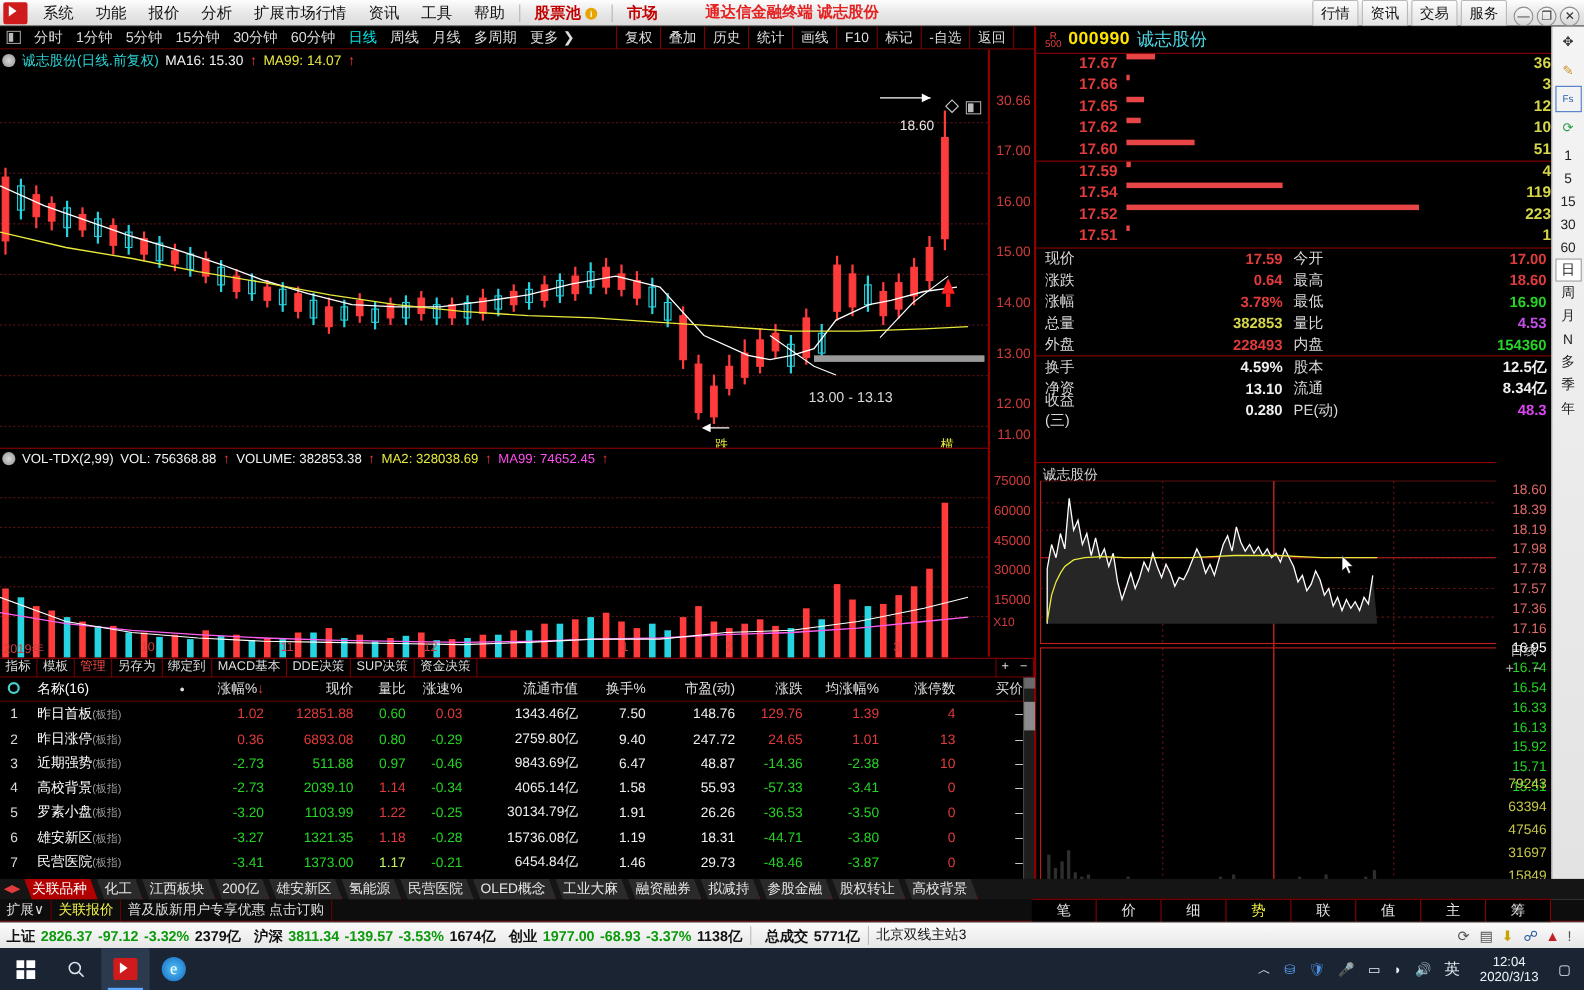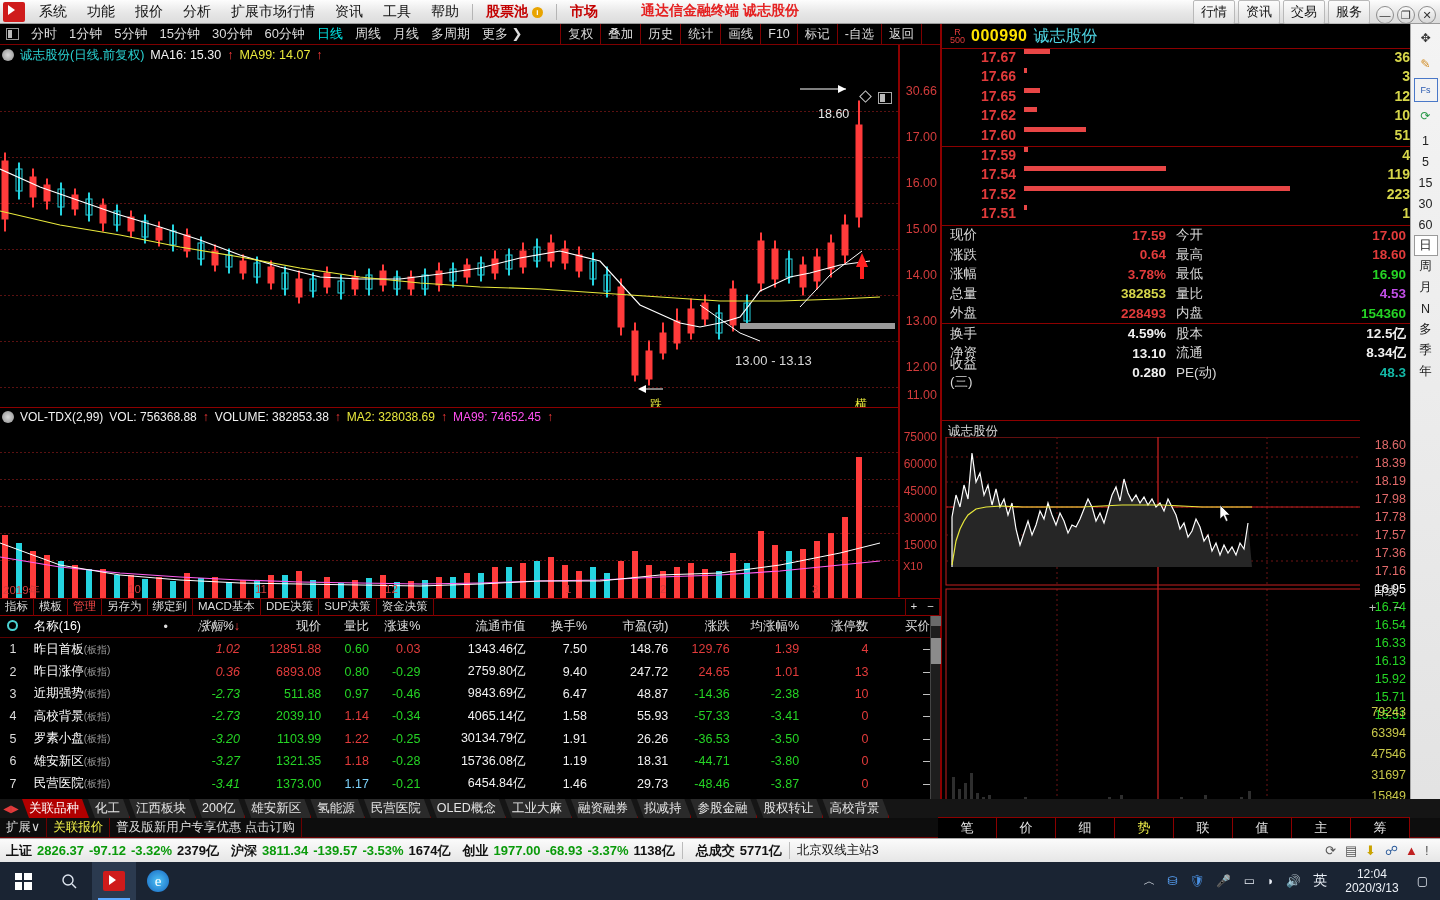--- a/index.html
+++ b/index.html
@@ -115,21 +115,21 @@
 
   
   .tbl{position:absolute;left:0;top:616px;width:930px;height:183px;background:#000;}
   .thead{height:22px;display:flex;align-items:center;font-size:12.5px;color:#e0e0e0;
     border-bottom:1px solid #5a0000;}
   .trow{height:22.4px;display:flex;align-items:center;font-size:12.5px;}
   .c-no{width:26px;text-align:center;color:#ddd;}
   .c-nm{width:128px;color:#fff;padding-left:8px;}
   .c-nm small{color:#9a9a9a;font-size:10px;}
   .c-dot{width:26px;text-align:center;color:#ddd;}
-  .c-pct{width:62px;text-align:right;font-style:italic;}
+  .c-pct{width:62px;text-align:right;}
   .c-price{width:82px;text-align:right;}
   .c-lb{width:48px;text-align:right;}
   .c-zs{width:52px;text-align:right;}
   .c-mv{width:106px;text-align:right;}
   .c-hs{width:62px;text-align:right;}
   .c-pe{width:82px;text-align:right;}
   .c-zd{width:62px;text-align:right;}
   .c-avg{width:70px;text-align:right;}
   .c-zt{width:70px;text-align:right;}
   .c-bp{width:62px;text-align:right;color:#ddd;}
@@ -658,21 +658,21 @@
       <div class="srow">
         <span class="sl">净资</span>
         <span class="sv" style="color:#f0f0f0">13.10</span>
         <span class="sl2">流通</span>
         <span class="sv2" style="color:#f0f0f0">8.34亿</span>
       </div>
       <div class="srow">
         <span class="sl">收益(三)</span>
         <span class="sv" style="color:#f0f0f0">0.280</span>
         <span class="sl2">PE(动)</span>
-        <span class="sv2" style="color:#14b8a6">48.3</span>
+        <span class="sv2" style="color:#d946ef">48.3</span>
       </div>
     </div>
   </div>
 
   <div class="intra">
     <div class="intra-name">诚志股份</div>
     <svg style="position:absolute;left:0;top:16px;width:420px;height:376px;" viewBox="0 0 420 376" preserveAspectRatio="none">
       <rect x="4" y="0" width="416" height="148" fill="none" stroke="#c41f1f" stroke-width="1"></rect>
       <g stroke="#6e1515" stroke-dasharray="2,3">
         <line x1="4" y1="20" x2="420" y2="20"></line>
@@ -917,21 +917,21 @@
       <span class="c-zt" style="color:#e23b3b">0</span>
       <span class="c-bp">–</span>
     </div>
 
     <div class="trow">
       <span class="c-no">7</span>
       <span class="c-nm"><span>民营医院</span><small>(板指)</small></span>
       <span class="c-dot"></span>
       <span class="c-pct" style="color:#25d425">-3.41</span>
       <span class="c-price" style="color:#25d425">1373.00</span>
-      <span class="c-lb" style="color:#7dd3fc">1.17</span>
+      <span class="c-lb" style="color:#bef264">1.17</span>
       <span class="c-zs" style="color:#25d425">-0.21</span>
       <span class="c-mv" style="color:#f0f0f0">6454.84亿</span>
       <span class="c-hs" style="color:#f0f0f0">1.46</span>
       <span class="c-pe" style="color:#f0f0f0">29.73</span>
       <span class="c-zd" style="color:#25d425">-48.46</span>
       <span class="c-avg" style="color:#25d425">-3.87</span>
       <span class="c-zt" style="color:#e23b3b">0</span>
       <span class="c-bp">–</span>
     </div>
   </div>

